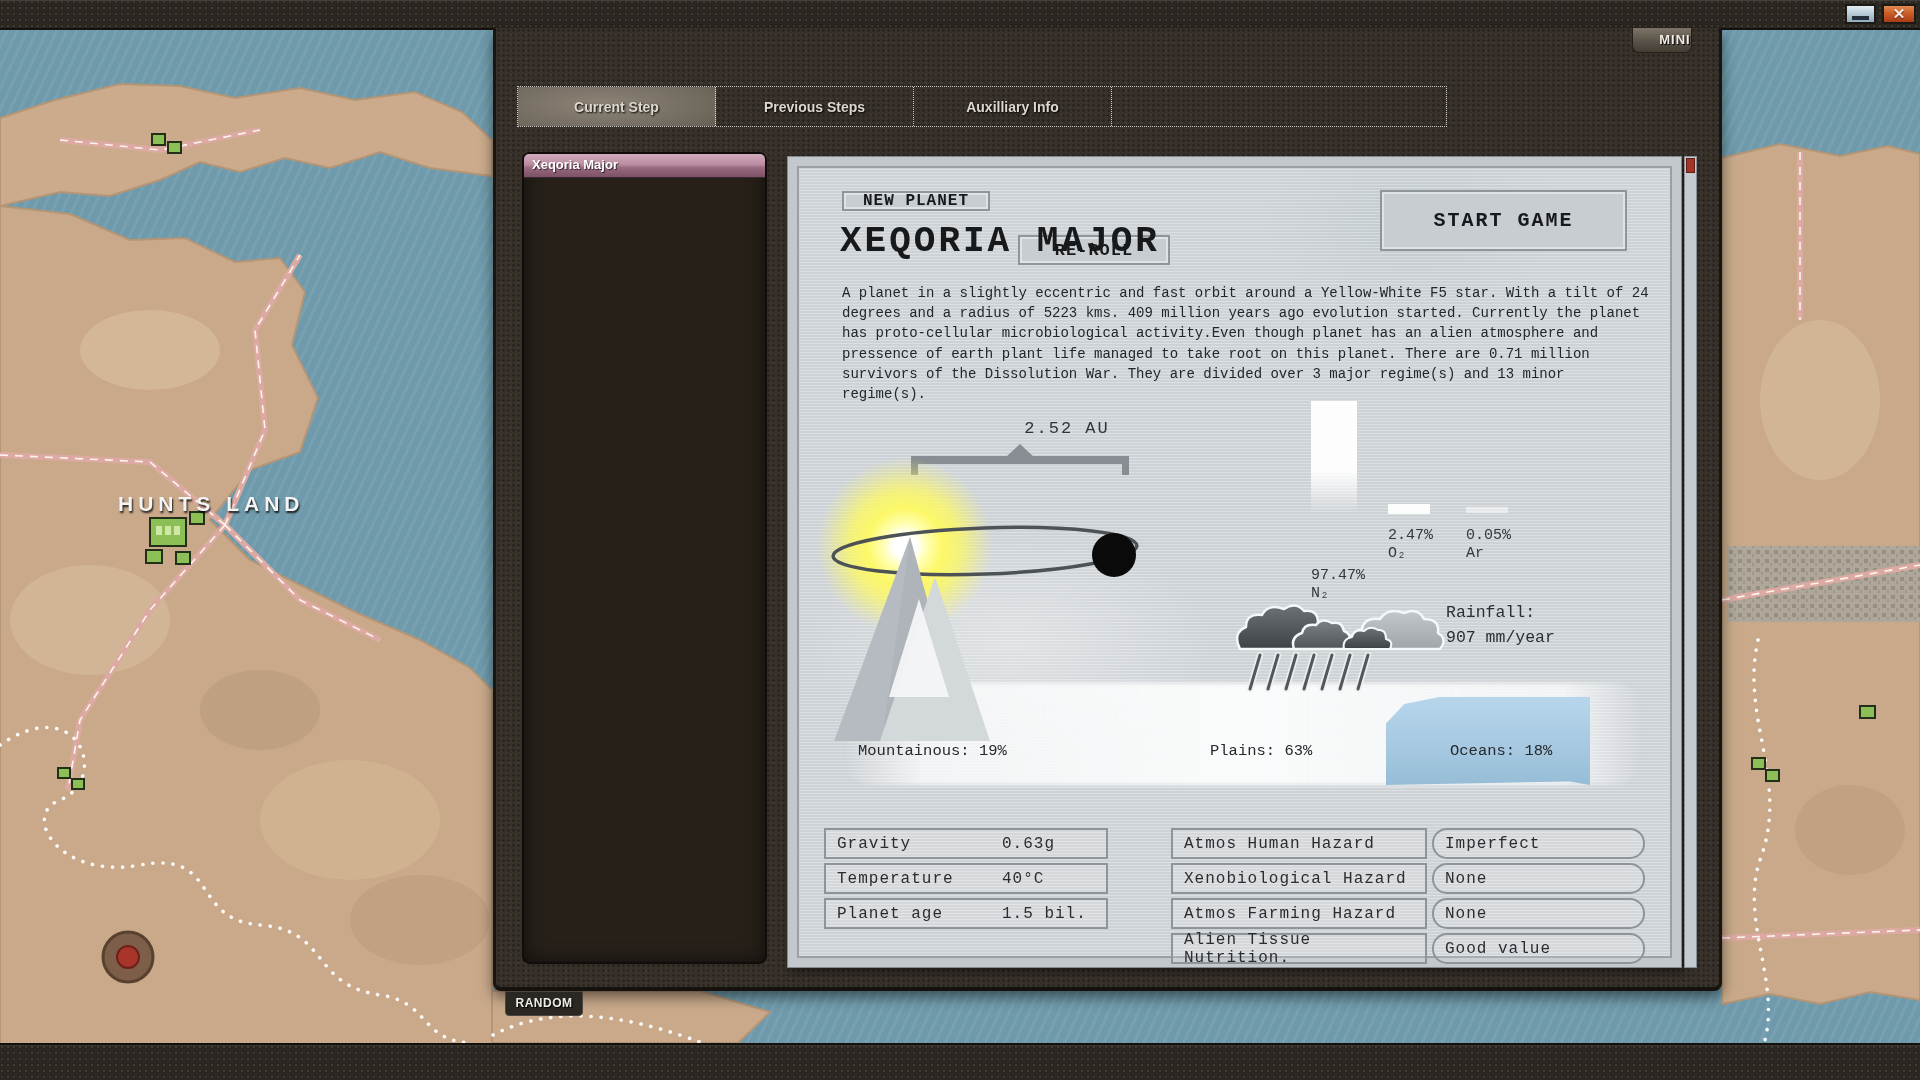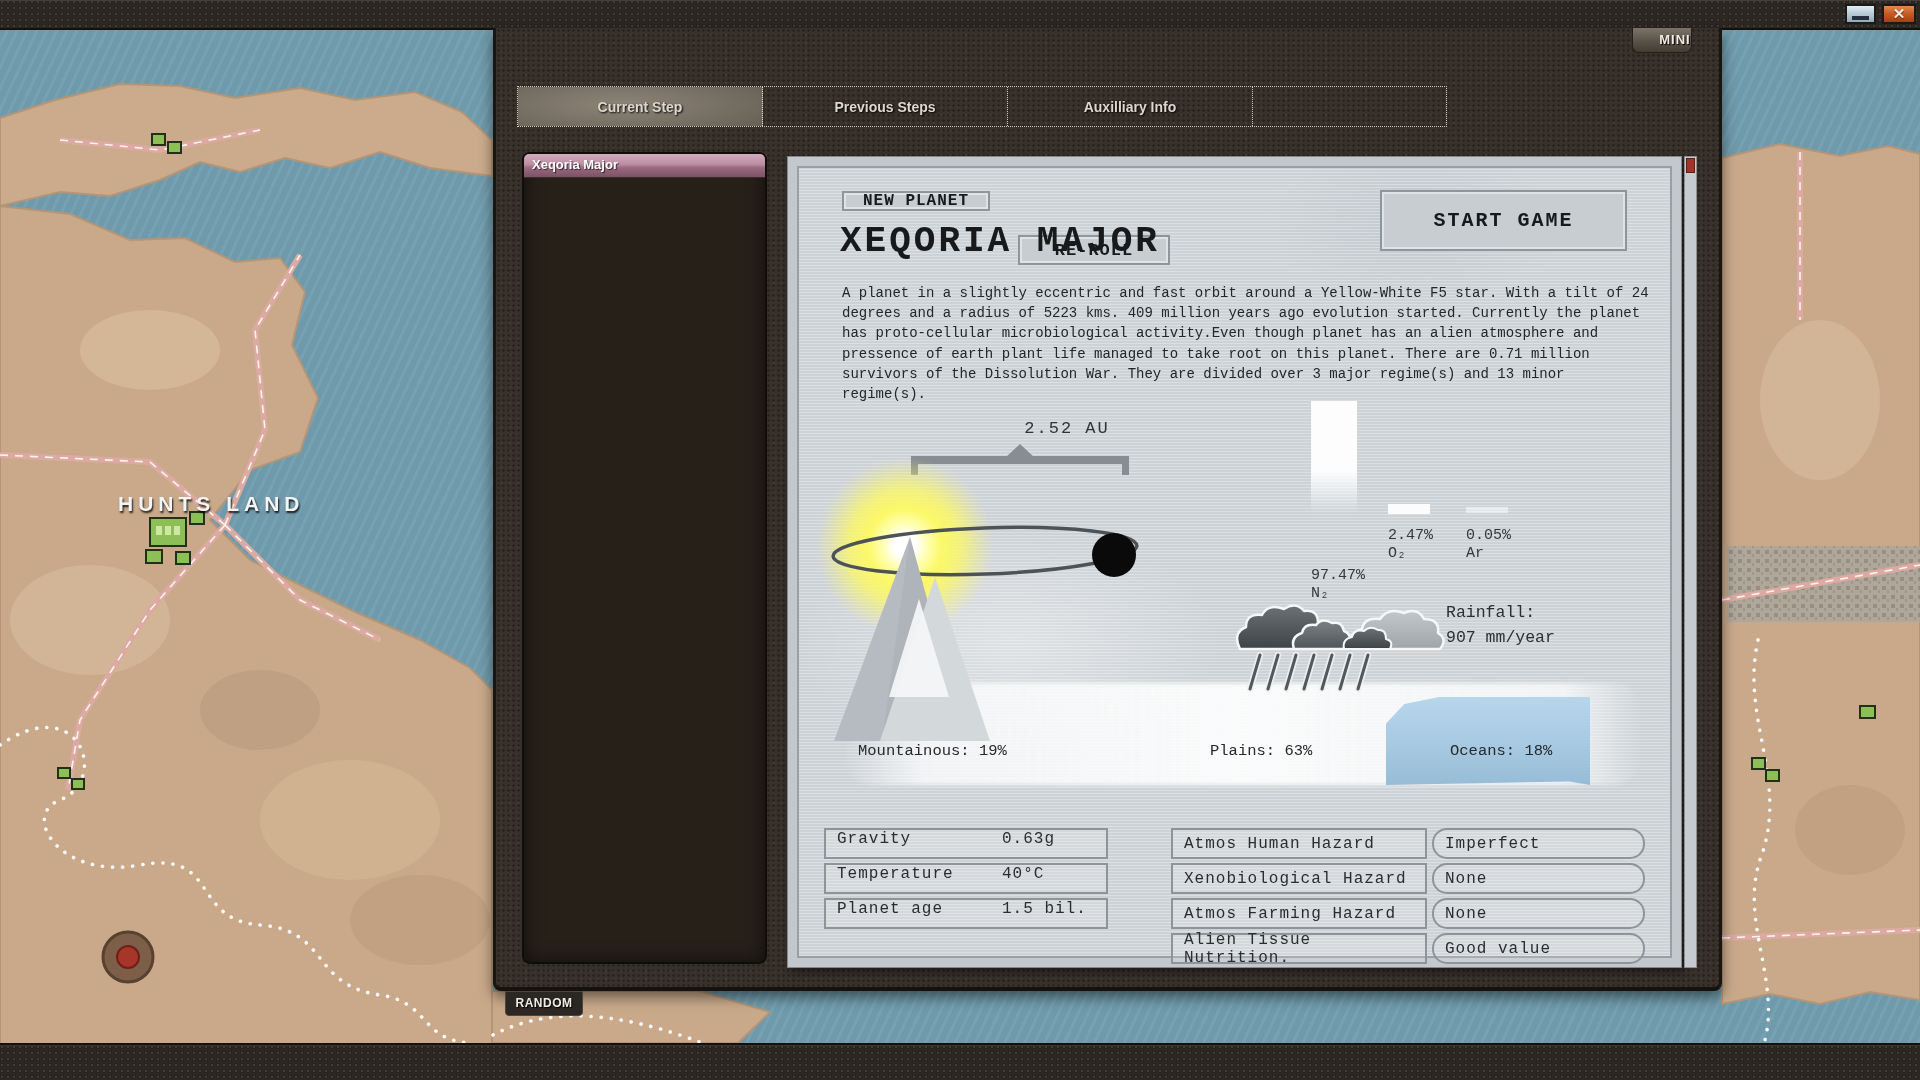--- a/index.html
+++ b/index.html
@@ -35,21 +35,21 @@
     border:1px solid #221e19;border-top:none;box-sizing:border-box;
     color:#f1ede5;font-size:13px;font-weight:bold;letter-spacing:1px;text-align:center;line-height:23px;
     text-shadow:1px 1px 1px #000;cursor:pointer;z-index:6;padding-left:26px;}
   .random{left:505px;top:991px;width:78px;height:25px;background:#2b2722;border:1px solid #4c463e;
     box-sizing:border-box;color:#efece6;font-size:12px;font-weight:bold;letter-spacing:.5px;
     text-align:center;line-height:22px;text-shadow:1px 1px 1px #000;cursor:pointer;z-index:6;border-radius:0 0 4px 4px;}
 
   
   .tabrow{left:21px;top:58px;width:930px;height:41px;border:1px dotted rgba(255,255,255,.75);
     display:flex;box-sizing:border-box;}
-  .tab{width:245px;height:100%;border-right:1px dotted rgba(255,255,255,.75);box-sizing:border-box;
+  .tab{width:198px;height:100%;border-right:1px dotted rgba(255,255,255,.75);box-sizing:border-box;
     display:flex;align-items:center;justify-content:center;cursor:pointer;
     color:#ddd8cd;font-size:14px;font-weight:bold;text-shadow:1px 1px 2px #000;}
   .tab.selected{background:radial-gradient(130% 170% at 42% 45%,#8d8477 0%,#6e675c 45%,#423c34 100%);}
 
   
   .sidebar{left:26px;top:124px;width:245px;height:812px;background:#262019;
     border:2px solid #0f0c09;border-radius:8px;box-sizing:border-box;
     box-shadow:inset 0 1px 0 rgba(255,255,255,.18),inset 0 0 18px rgba(0,0,0,.6);}
   .sidebar-header{height:23px;border-radius:5px 5px 0 0;
     background:linear-gradient(180deg,#d4abbe 0%,#bb8da2 45%,#99697f 60%,#7c5166 100%);
@@ -105,21 +105,21 @@
   .rain-text{left:658px;top:443px;font-size:16.5px;line-height:25px;color:#2b2e32;z-index:2;}
 
   .terrain-row{left:9px;top:585px;width:895px;height:20px;z-index:3;font-size:15.5px;color:#26292c;}
   .tr-0{position:absolute;left:61px;} .tr-1{position:absolute;left:413px;} .tr-2{position:absolute;left:653px;}
 
   .tbl{z-index:3;display:flex;flex-direction:column;gap:4px;font-size:16px;letter-spacing:1px;color:#2a2d30;}
   .tbl-left{left:36px;top:671px;width:284px;}
   .tbl-right{left:353px;top:671px;width:474px;padding-left:30px;}
   .row{display:flex;height:31px;}
   .cell{border:2px solid #8e9499;background:rgba(255,255,255,.14);box-sizing:border-box;display:flex;align-items:center;}
-  .tbl-left .row{border:2px solid #8e9499;background:rgba(255,255,255,.14);box-sizing:border-box;}
+  .tbl-left .row{border:2px solid #8e9499;background:rgba(255,255,255,.14);box-sizing:border-box;align-items:center;}
   .tbl-left .lab{flex:1;padding-left:11px;}
   .tbl-left .val{width:104px;}
   .tbl-right .lab-cell{width:256px;padding-left:11px;}
   .tbl-right .gap{width:5px;}
   .tbl-right .val-cell{flex:1;padding-left:11px;border-radius:15px;}
 
   
   .map-label{left:118px;top:492px;font-size:21px;font-weight:bold;letter-spacing:5px;color:#f4f4f4;
     text-shadow:1px 2px 2px rgba(0,0,0,.85);z-index:2;}
 </style>

